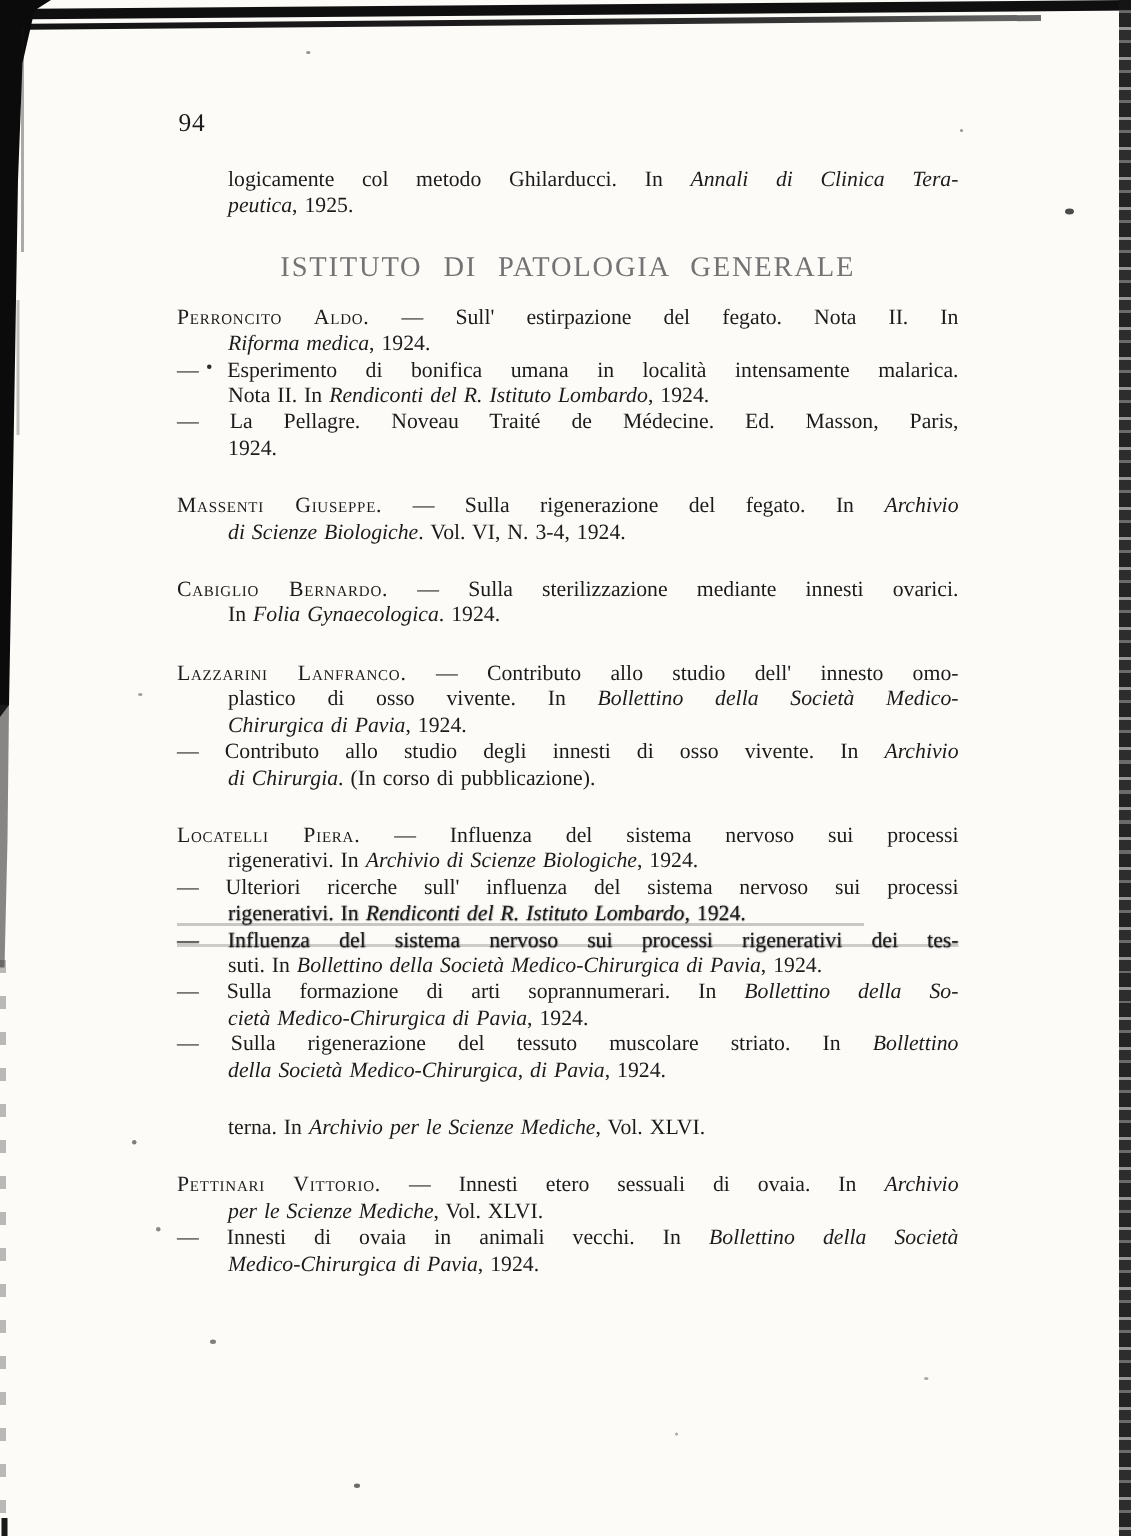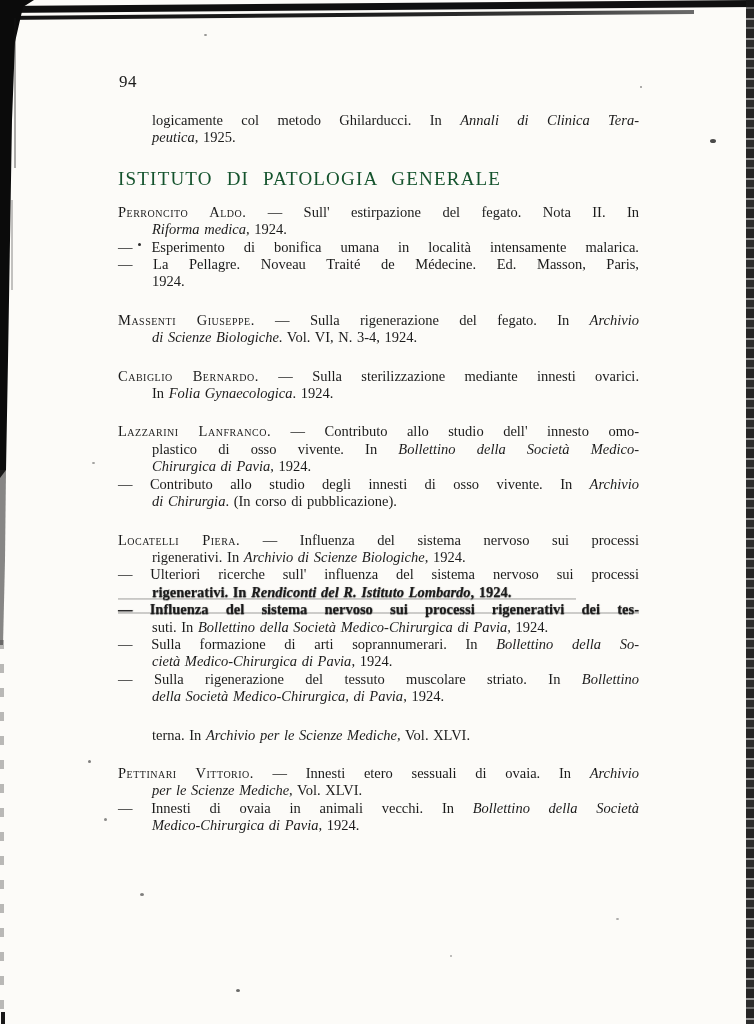--- a/index.html
+++ b/index.html
@@ -19,25 +19,25 @@
     font-size:14.5px; line-height:17.4px;
     text-align:justify; text-align-last:justify;
     word-spacing:1px;
   }
   .line.last { text-align-last:left; }
   .line.ind  { padding-left:34px; }
   .sc { font-variant:small-caps; letter-spacing:0.5px; }
   .it { font-style:italic;margin-top:14px; }
   .section-title {
     font-size:19px; font-weight:normal;
-    text-align:left; letter-spacing:1.2px; word-spacing:8px;
-    margin:0 0 14px 0; color:#14532d;
+    text-align:center; letter-spacing:1.2px; word-spacing:8px;
+    margin:0 0 14px 0; color:#737373;
   }
   
-  .smear { text-shadow:0 1.3px .7px rgba(25,25,25,.45), .7px .4px .8px rgba(25,25,25,.3);font-weight:bold; }
+  .smear { text-shadow:0 1.3px .7px rgba(25,25,25,.45), .7px .4px .8px rgba(25,25,25,.3); }
   .strikeline { background-image:linear-gradient(to bottom, transparent 60%, rgba(15,15,15,.20) 61%, rgba(15,15,15,.20) 72%, transparent 73%); }
   .undersmear { background-image:linear-gradient(to bottom, transparent 80%, rgba(15,15,15,.22) 81%, rgba(15,15,15,.22) 91%, transparent 92%);
                 background-repeat:no-repeat; background-size:88% 100%; }
   
   .artifact { position:absolute; pointer-events:none; }
   .top-band-1 { top:3px; left:-6px; width:766px; height:7px; background:#0f0f0f; transform:rotate(-0.45deg); }
   .top-band-2 { top:13px; left:-6px; width:700px; height:4px;
                 background:linear-gradient(90deg,#131313 0%,#1d1d1d 55%,#3a3a3a 80%,#6a6a6a 100%);
                 transform:rotate(-0.5deg); }
   .left-streak { left:0; top:0; width:40px; height:1024px; }
@@ -84,20 +84,21 @@
       <div class="line ind"><span>logicamente col metodo Ghilarducci. In </span><span class="it">Annali di Clinica Tera-</span></div>
       <div class="line ind last"><span class="it">peutica</span><span>, 1925.</span></div>
     </div>
 
     <div class="section-title">ISTITUTO  DI  PATOLOGIA  GENERALE</div>
 
     <div class="entry">
       <div class="line"><span class="sc">Perroncito Aldo.</span><span> — Sull' estirpazione del fegato. Nota II. In</span></div>
       <div class="line ind last"><span class="it">Riforma medica</span><span>, 1924.</span></div>
       <div class="line"><span>— Esperimento di bonifica umana in località intensamente malarica.</span></div>
+      <div class="line ind last"><span>Nota II. In </span><span class="it">Rendiconti del R. Istituto Lombardo</span><span>, 1924.</span></div>
       <div class="line"><span>— La Pellagre. Noveau Traité de Médecine. Ed. Masson, Paris,</span></div>
       <div class="line ind last"><span>1924.</span></div>
     </div>
 
     <div class="entry">
       <div class="line"><span class="sc">Massenti Giuseppe.</span><span> — Sulla  rigenerazione del fegato. In </span><span class="it">Archivio</span></div>
       <div class="line ind last"><span class="it">di Scienze Biologiche</span><span>. Vol. VI, N. 3-4, 1924.</span></div>
     </div>
 
     <div class="entry">

